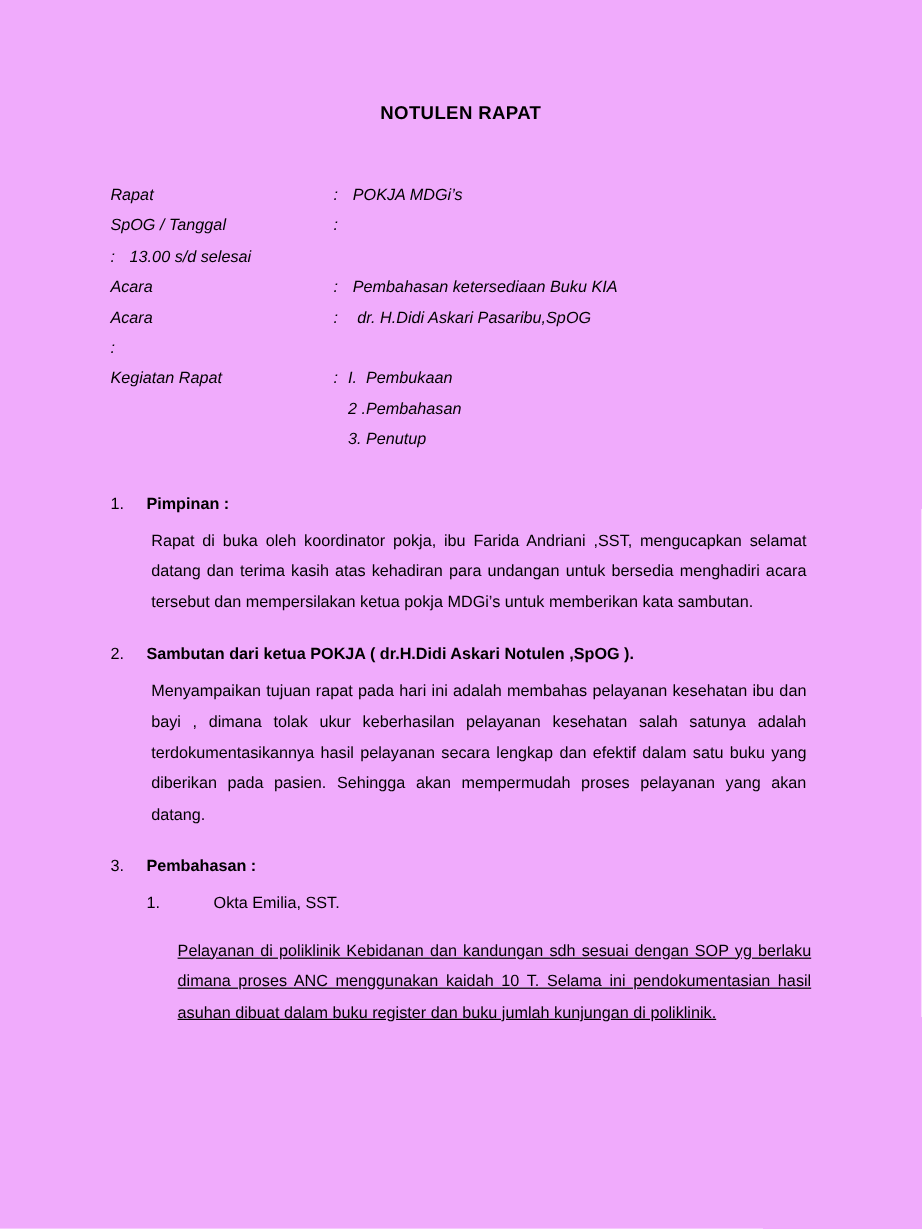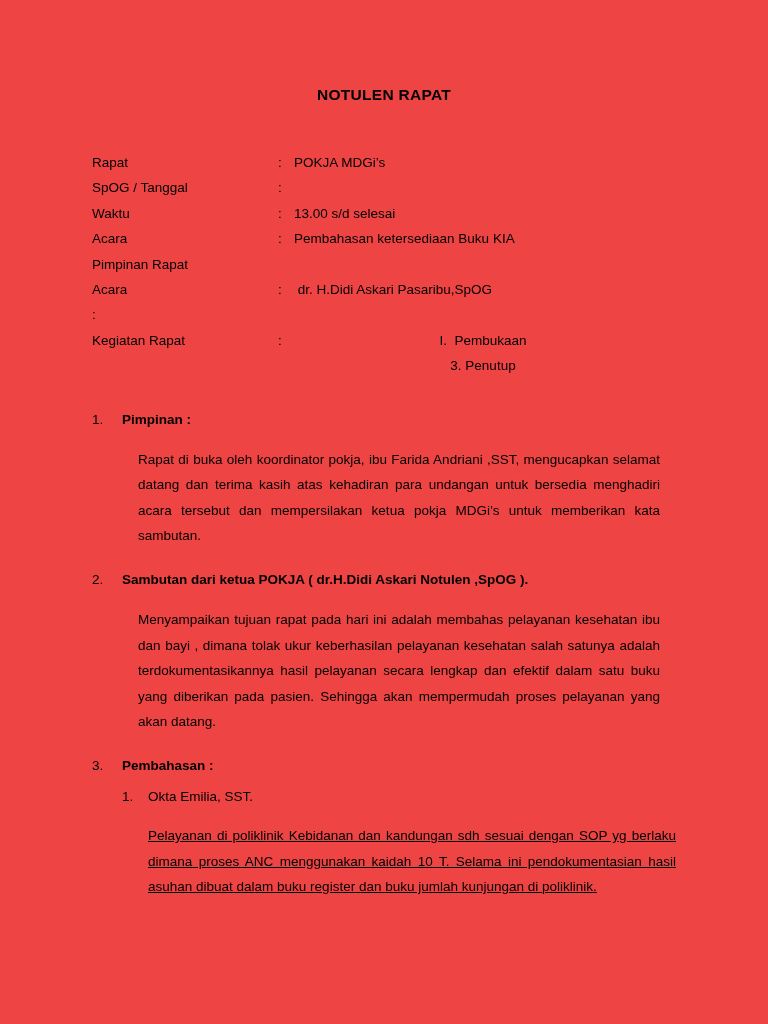--- a/index.html
+++ b/index.html
@@ -11,41 +11,42 @@
     width: 768px;
     height: 1024px;
     font-family: "Liberation Sans", sans-serif;
     color: #000000;
     -webkit-font-smoothing: antialiased;
   }
   .page {
     position: relative;
     width: 768px;
     height: 1024px;
-    background: #ef4444;
+    background: #f0abfc;
     box-sizing: border-box;
     padding: 78px 92px 0 92px;
   }
   .doc-title {
     text-align: center;
     font-size: 15.5px;
     font-weight: bold;
     letter-spacing: 0.3px;
     margin: 0 0 0 0;
     padding-top: 8px;
   }
   .meta {
     margin-top: 46px;
   }
   .meta-row {
     display: flex;
     align-items: baseline;
     font-size: 13.5px;
     line-height: 25.4px;
     white-space: pre;
+    font-style: italic;
   }
   .meta-label {
     width: 186px;
     flex: 0 0 186px;
   }
   .meta-sep {
     width: 16px;
     flex: 0 0 16px;
   }
   .meta-value {
@@ -54,21 +55,20 @@
   .meta-row.sub .meta-label,
   .meta-row.sub .meta-sep {
     visibility: hidden;
   }
   .meta-row.kegiatan .meta-sep {
     width: 10px;
     flex: 0 0 10px;
   }
   .meta-row.kegiatan .meta-value {
     padding-left: 2px;
-    text-align: center;
   }
   .sub-indent {
     padding-left: 14px;
   }
 
   .sections {
     margin-top: 30px;
   }
   .section {
     margin-bottom: 20px;
@@ -88,36 +88,37 @@
   .sec-title {
     flex: 1 1 auto;
   }
   .sec-body {
     margin-left: 30px;
     font-size: 13.5px;
     line-height: 25.6px;
     text-align: justify;
   }
   .sec-body p {
-    margin: 16px;
+    margin: 4px;
   }
   .sub-list {
     margin-left: 30px;
   }
   .sub-item {
     display: flex;
     font-size: 13.5px;
     line-height: 25.6px;
   }
   .sub-item-num {
     width: 26px;
     flex: 0 0 26px;
   }
   .sub-item-text {
     flex: 1 1 auto;
+    margin-left: 30px;
   }
   .sub-body {
     margin-left: 26px;
     font-size: 13.5px;
     line-height: 25.6px;
     text-align: justify;
     text-decoration: underline;
   }
   .nowrap-justify {
     text-align: justify;
@@ -138,53 +139,52 @@
       <span class="meta-sep">:</span>
       <span class="meta-value">POKJA MDGi’s</span>
     </div>
 
     <div class="meta-row">
       <span class="meta-label">SpOG / Tanggal</span>
       <span class="meta-sep">:</span>
     </div>
 
     <div class="meta-row">
-      <span class="meta-label">Waktu</span>
       <span class="meta-sep">:</span>
       <span class="meta-value">13.00 s/d selesai</span>
     </div>
 
     <div class="meta-row">
       <span class="meta-label">Acara</span>
       <span class="meta-sep">:</span>
       <span class="meta-value">Pembahasan ketersediaan Buku KIA</span>
     </div>
 
-    <div class="meta-row">
-      <span class="meta-label">Pimpinan Rapat</span>
-      <span class="meta-sep"></span>
-      <span class="meta-value"></span>
-    </div>
 
     <div class="meta-row">
       <span class="meta-label">Acara</span>
       <span class="meta-sep">:</span>
       <span class="meta-value"> dr. H.Didi Askari Pasaribu,SpOG</span>
     </div>
 
     <div class="meta-row">
       <span class="meta-sep">:</span>
     </div>
 
     <div class="meta-row kegiatan">
       <span class="meta-label">Kegiatan Rapat</span>
       <span class="meta-sep">:</span>
       <span class="meta-value">I.  Pembukaan</span>
     </div>
 
+    <div class="meta-row sub kegiatan">
+      <span class="meta-label"></span>
+      <span class="meta-sep"></span>
+      <span class="meta-value sub-indent">2 .Pembahasan</span>
+    </div>
 
     <div class="meta-row sub kegiatan">
       <span class="meta-label"></span>
       <span class="meta-sep"></span>
       <span class="meta-value sub-indent">3. Penutup</span>
     </div>
 
   </div>
 
   <div class="sections">

